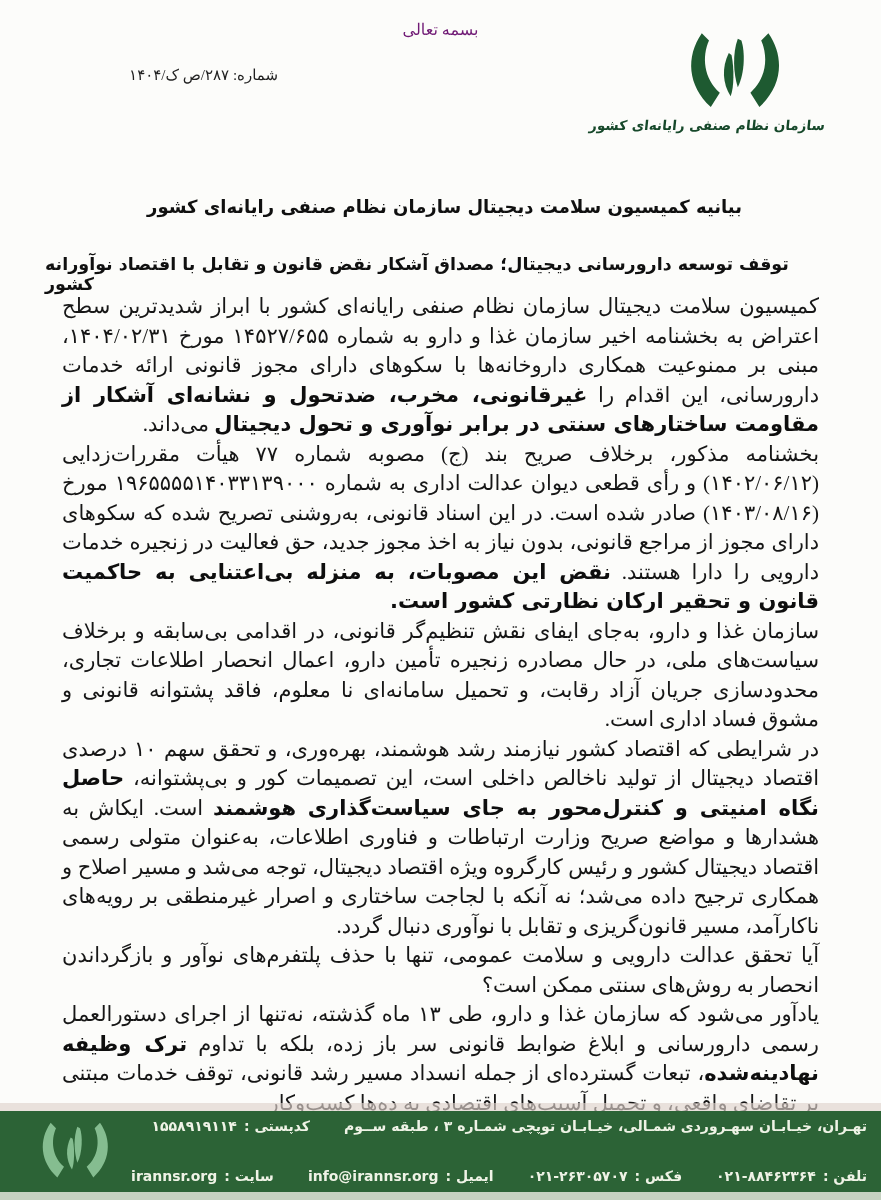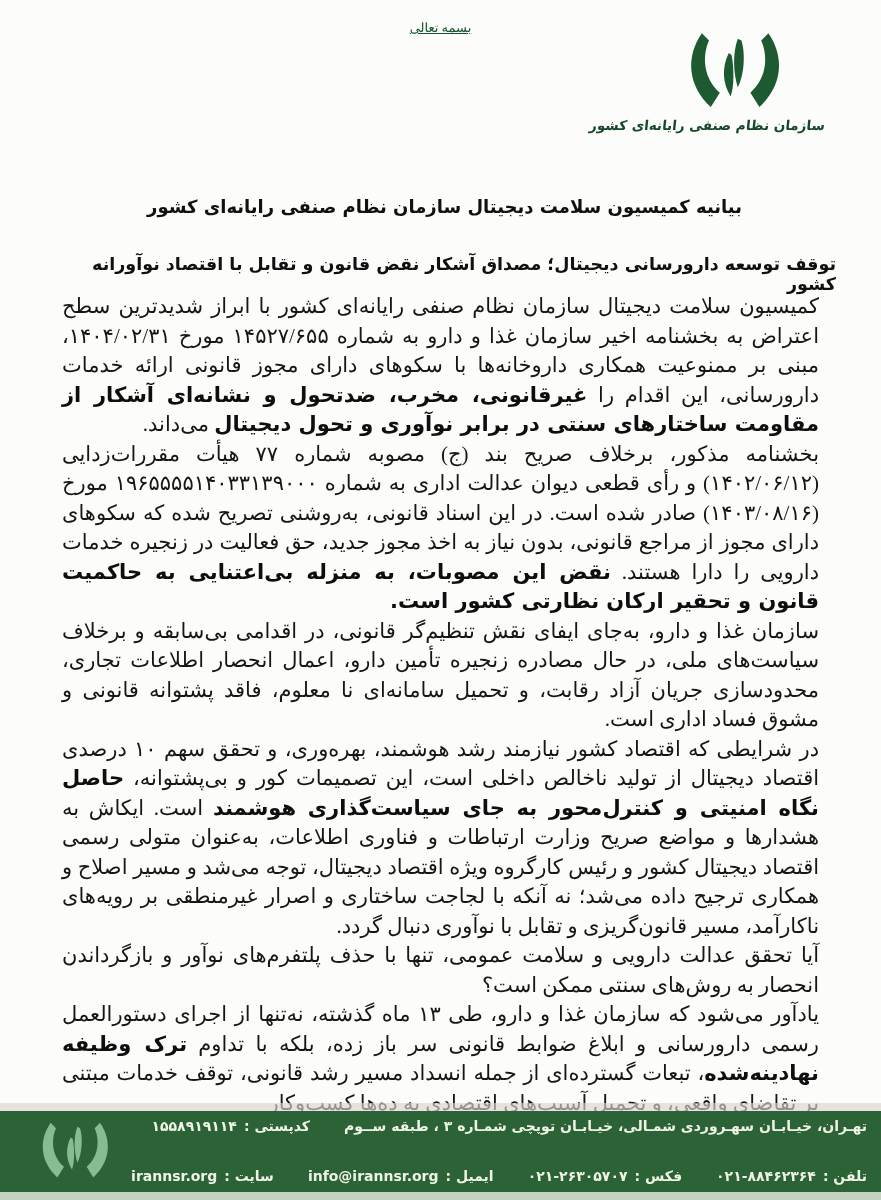--- a/index.html
+++ b/index.html
@@ -4,42 +4,42 @@
 <style>
   html,body{margin:0;padding:0;background:#888;}
   .page{
     position:relative; width:881px; height:1200px; margin:0 auto;
     background:#fcfcfa; overflow:hidden;
     font-family:"Liberation Serif","DejaVu Serif",serif;
     color:#1b1b1b; direction:rtl;
   }
   .bismillah{
     position:absolute; top:20px; left:0; right:0; text-align:center;
-    font-size:13px; color:#14532d;text-decoration:underline;
+    font-size:16px; color:#701a75;
   }
   .meta{
     position:absolute; top:62px; left:88px; width:190px;
     direction:rtl; text-align:right; font-size:15px; line-height:27px; color:#1f1f1f;
   }
   .logo{
     position:absolute; top:32px; right:56px; width:178px; text-align:center;
   }
   .logo svg{display:block; margin:0 auto;}
   .logo-text{
     margin-top:5px; font-family:"DejaVu Sans","Liberation Sans",sans-serif;
     font-weight:700; font-size:13.5px; color:#16482a; transform:skewX(-6deg);
     letter-spacing:.5px; white-space:nowrap;
   }
   .title{
     position:absolute; top:196px; left:8px; right:0; margin:0; text-align:center;
     font-family:"DejaVu Sans","Liberation Sans",sans-serif;
     font-weight:900; font-size:18px; color:#101010;
   }
   .subtitle{
-    position:absolute; top:254px; left:45px; right:45px; margin:0; text-align:right;
+    position:absolute; top:254px; left:45px; right:45px; margin:0; text-align:left;
     font-family:"DejaVu Sans","Liberation Sans",sans-serif;
     font-weight:900; font-size:17.5px; color:#101010;
   }
   .body-text{
     position:absolute; top:292px; right:62px; width:757px;
     direction:rtl; text-align:justify; font-size:21px; line-height:29.5px; color:#161616;
   }
   .body-text p{margin:0; padding:0;}
   .body-text b{
     font-family:"DejaVu Sans","Liberation Sans",sans-serif;
@@ -69,20 +69,24 @@
   }
 </style>
 </head>
 <body>
 
 <div class="page">
 
   <div class="bismillah">بسمه تعالی</div>
 
   <div class="meta">
+    <div class="meta-line">
+      <span>شماره:</span>
+      <span>۲۸۷/ص ک/۱۴۰۴</span>
+    </div>
   </div>
 
   <div class="logo">
     <svg width="108" height="80" viewBox="0 0 120 86" aria-hidden="true">
       <g fill="#1e5a31">
         <path d="M22,0 C4,26 6,58 32,82 L42,66 C24,50 22,26 30,8 Z"></path>
         <path d="M52,22 C44,38 45,56 54,70 C58,60 58,38 55,24 Z"></path>
         <path d="M62,6 C56,22 57,44 62,60 C70,44 70,20 66,8 Z"></path>
         <path d="M96,0 C114,26 112,58 86,82 L76,66 C94,50 96,26 88,8 Z"></path>
       </g>

